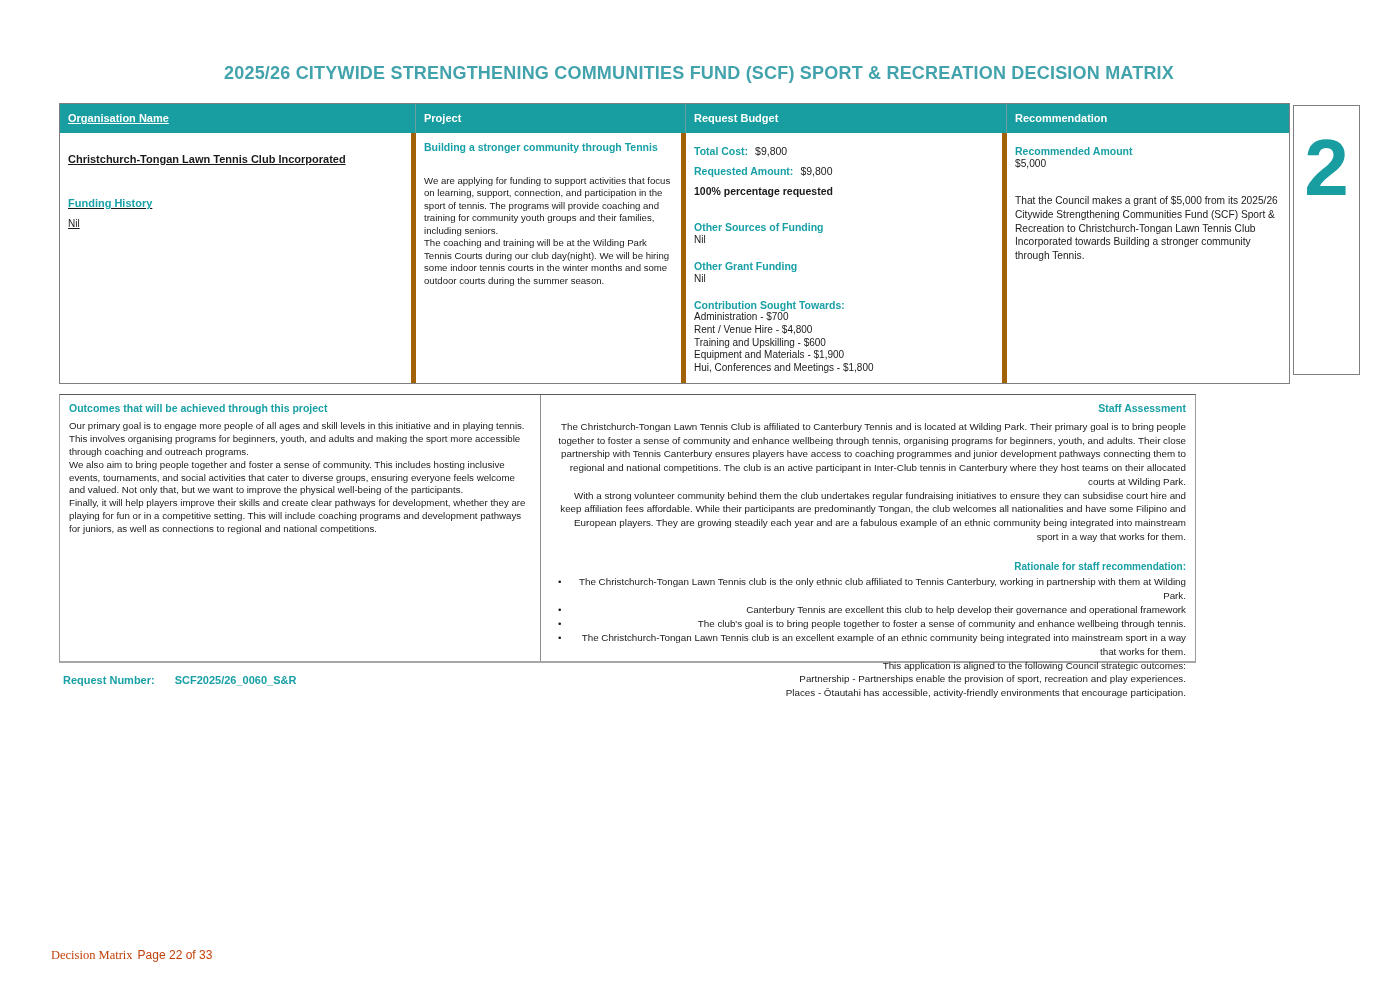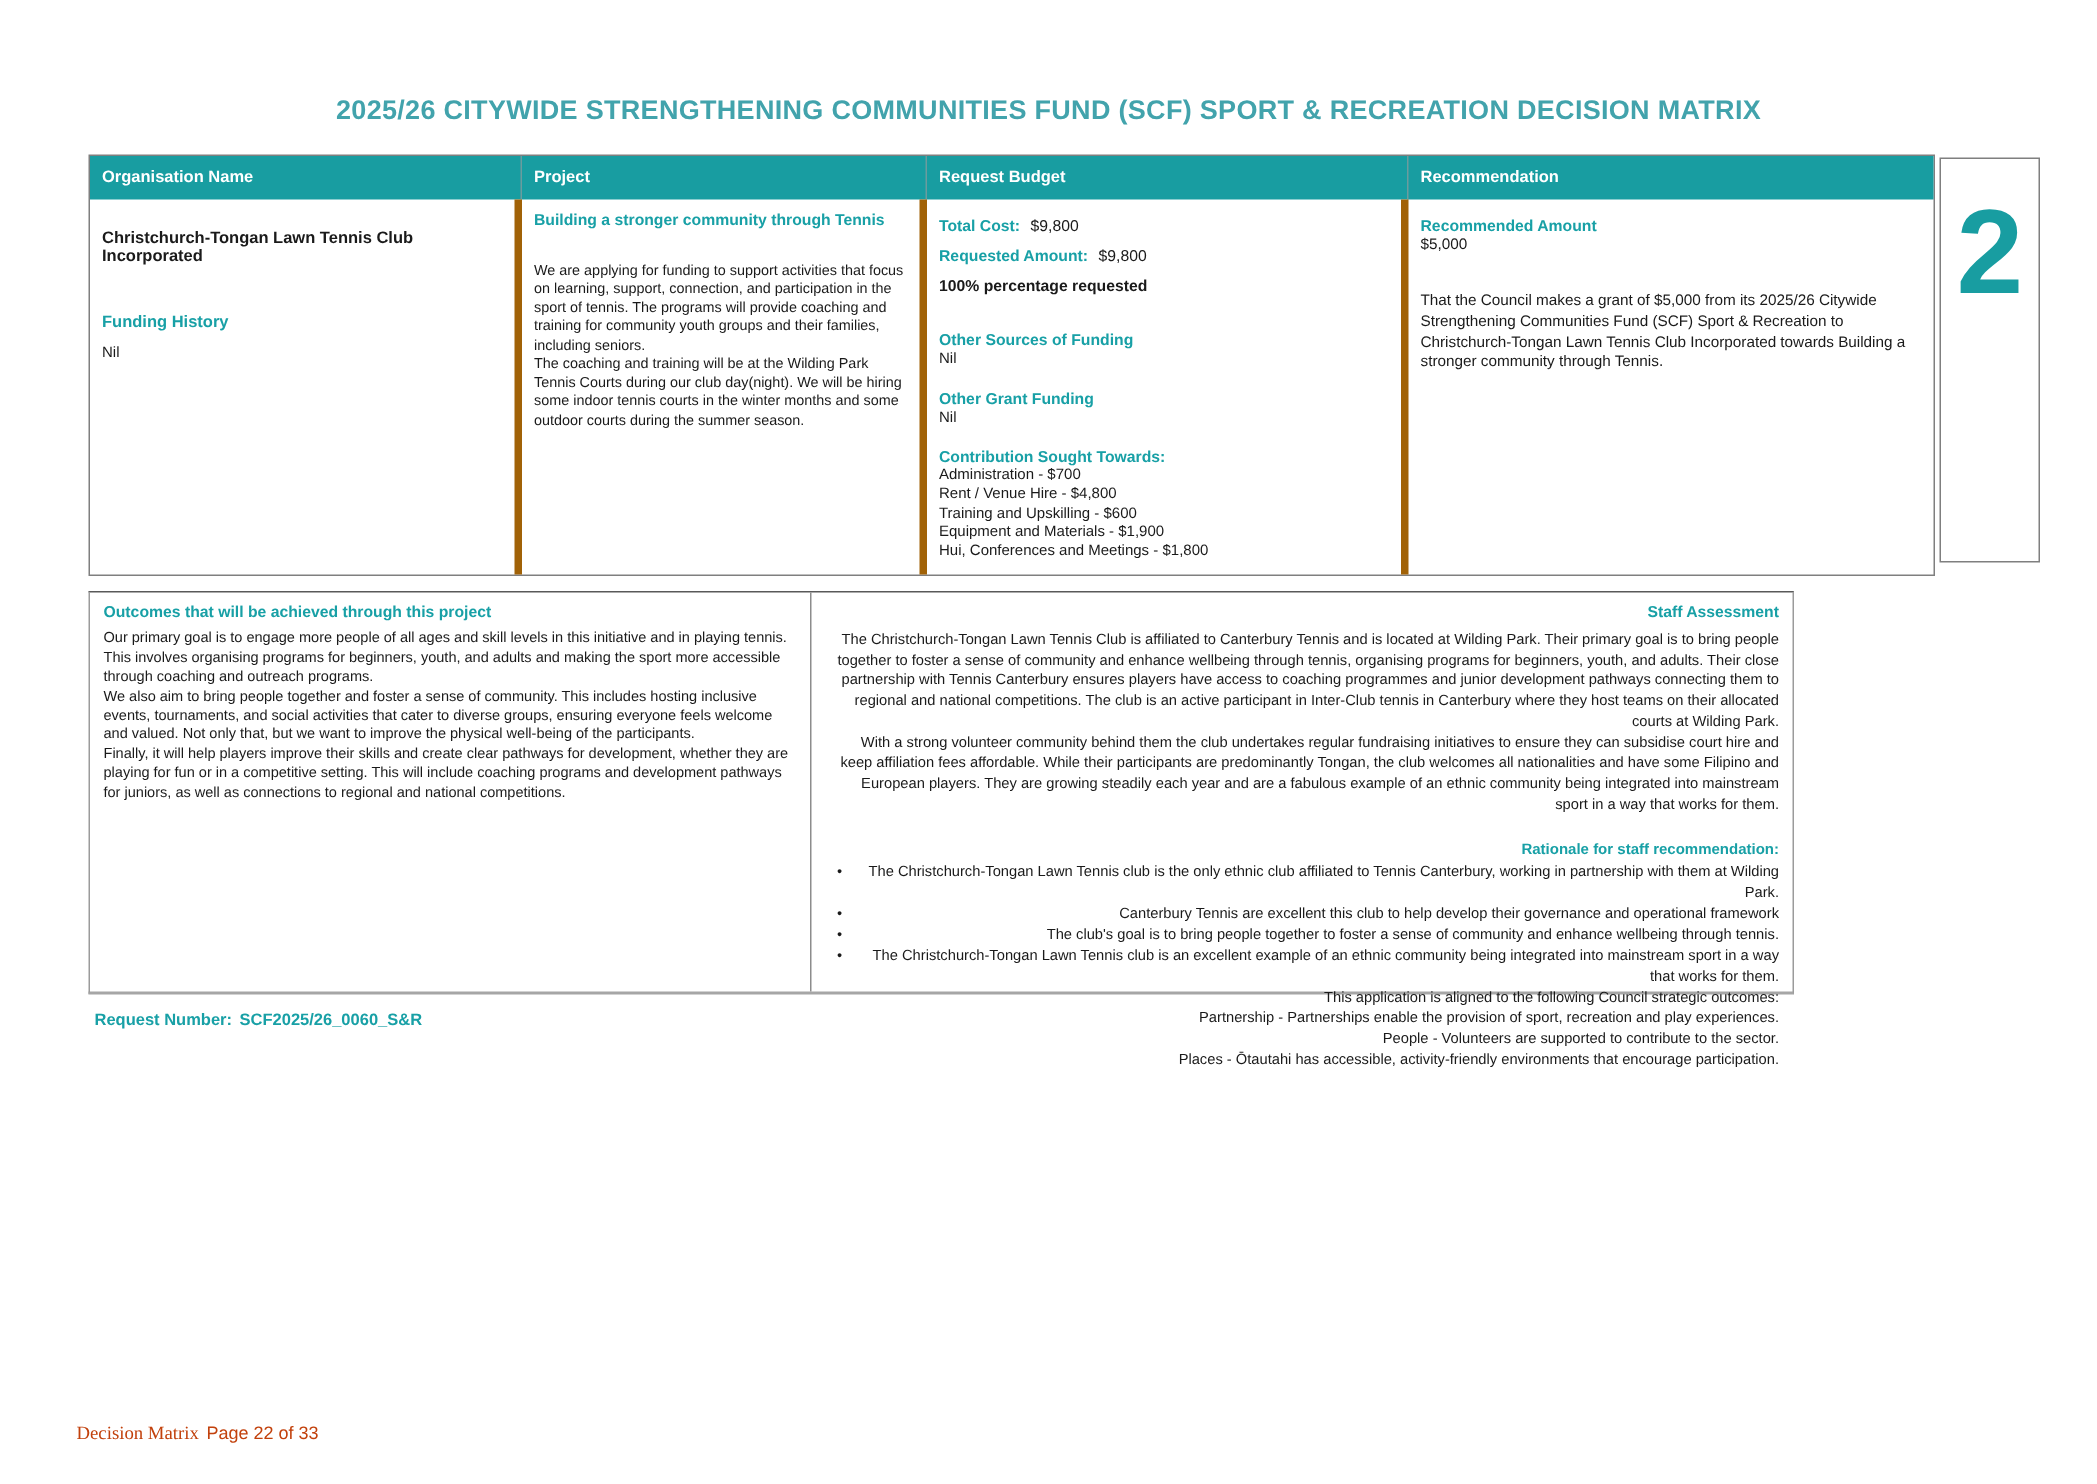--- a/index.html
+++ b/index.html
@@ -12,21 +12,21 @@
   
   .matrix { position:absolute; left:59px; top:103px; width:1231px; border:1px solid #7f7f7f; }
   .m-row { display:flex; }
   .m-header { background:#189da1; height:29px; }
   .m-h { color:#ffffff; font-weight:bold; font-size:11px; line-height:28px; padding-left:8px;
     border-right:1px solid #6b9c9e; }
   .m-h:last-child { border-right:none; }
   .m-body { min-height:242px; align-items:stretch; }
   .m-cell { padding:8px; font-size:10px; border-right:5px solid #a16207; }
   .m-cell:last-child { border-right:none; }
-  .c-org    { width:288px; }
+  .c-org    { width:356px;text-decoration:underline; }
   .c-proj   { width:270px; }
   .c-budget { width:321px; }
   .c-rec    { width:322px; flex:1; }
 
   .org-name { font-weight:bold; font-size:11px; padding-top:12px; }
   .teal-label { color:#18a0a6; font-weight:bold; font-size:10.5px; }
   .org-funding-label { margin-top:32px; font-size:11px; }
   .org-funding-value { margin-top:9px; font-size:10px; }
 
   .proj-title { margin-bottom:22px; }
@@ -59,21 +59,21 @@
   .outcomes-paras div { font-size:9.7px; line-height:1.33; }
   .staff-paras div { font-size:9.8px; line-height:1.4; }
   .rationale-heading { margin-top:18px; margin-bottom:3px; font-size:10px; }
   .bullets { list-style:none; }
   .bullets li { position:relative; padding-left:27px; font-size:9.8px; line-height:1.42; }
   .bullets li::before { content:"\2022"; position:absolute; left:8px; }
   .aligned-intro { font-size:9.8px; line-height:1.4; }
   .aligned-lines div { font-size:9.8px; line-height:1.4; }
 
   .request-number { position:absolute; left:63px; top:674px; font-size:11px; font-weight:bold; color:#18a0a6; }
-  .request-number .rn-value { margin-left:5px;text-align:center; }
+  .request-number .rn-value { margin-left:20px;text-align:center; }
 
   .page-footer { position:absolute; left:51px; top:948px; font-size:12.5px; color:#c2410c; }
   .footer-doc { font-family:"Liberation Serif", serif; }
   .footer-page { font-family:"Liberation Sans", sans-serif; margin-left:5px; font-size:12px; }
 </style>
 </head>
 <body>
 
 <div class="page">
 
@@ -161,21 +161,20 @@
       <div class="sec-heading rationale-heading">Rationale for staff recommendation:</div>
       <ul class="bullets">
           <li>The Christchurch-Tongan Lawn Tennis club is the only ethnic club affiliated to Tennis Canterbury, working in partnership with them at Wilding Park.</li>
           <li>Canterbury Tennis are excellent this club to help develop their governance and operational framework</li>
           <li>The club's goal is to bring people together to foster a sense of community and enhance wellbeing through tennis.</li>
           <li>The Christchurch-Tongan Lawn Tennis club is an excellent example of an ethnic community being integrated into mainstream sport in a way that works for them.</li>
         </ul>
       <div class="aligned-intro">This application is aligned to the following Council strategic outcomes:</div>
       <div class="aligned-lines">
           <div>Partnership - Partnerships enable the provision of sport, recreation and play experiences.</div>
-          <div>People - Volunteers are supported to contribute to the sector.</div>
           <div>Places - Ōtautahi has accessible, activity-friendly environments that encourage participation.</div>
         </div>
     </div>
 
   </div>
 
   <div class="request-number">
     <span class="rn-label">Request Number:</span><span class="rn-value">SCF2025/26_0060_S&amp;R</span>
   </div>
 

